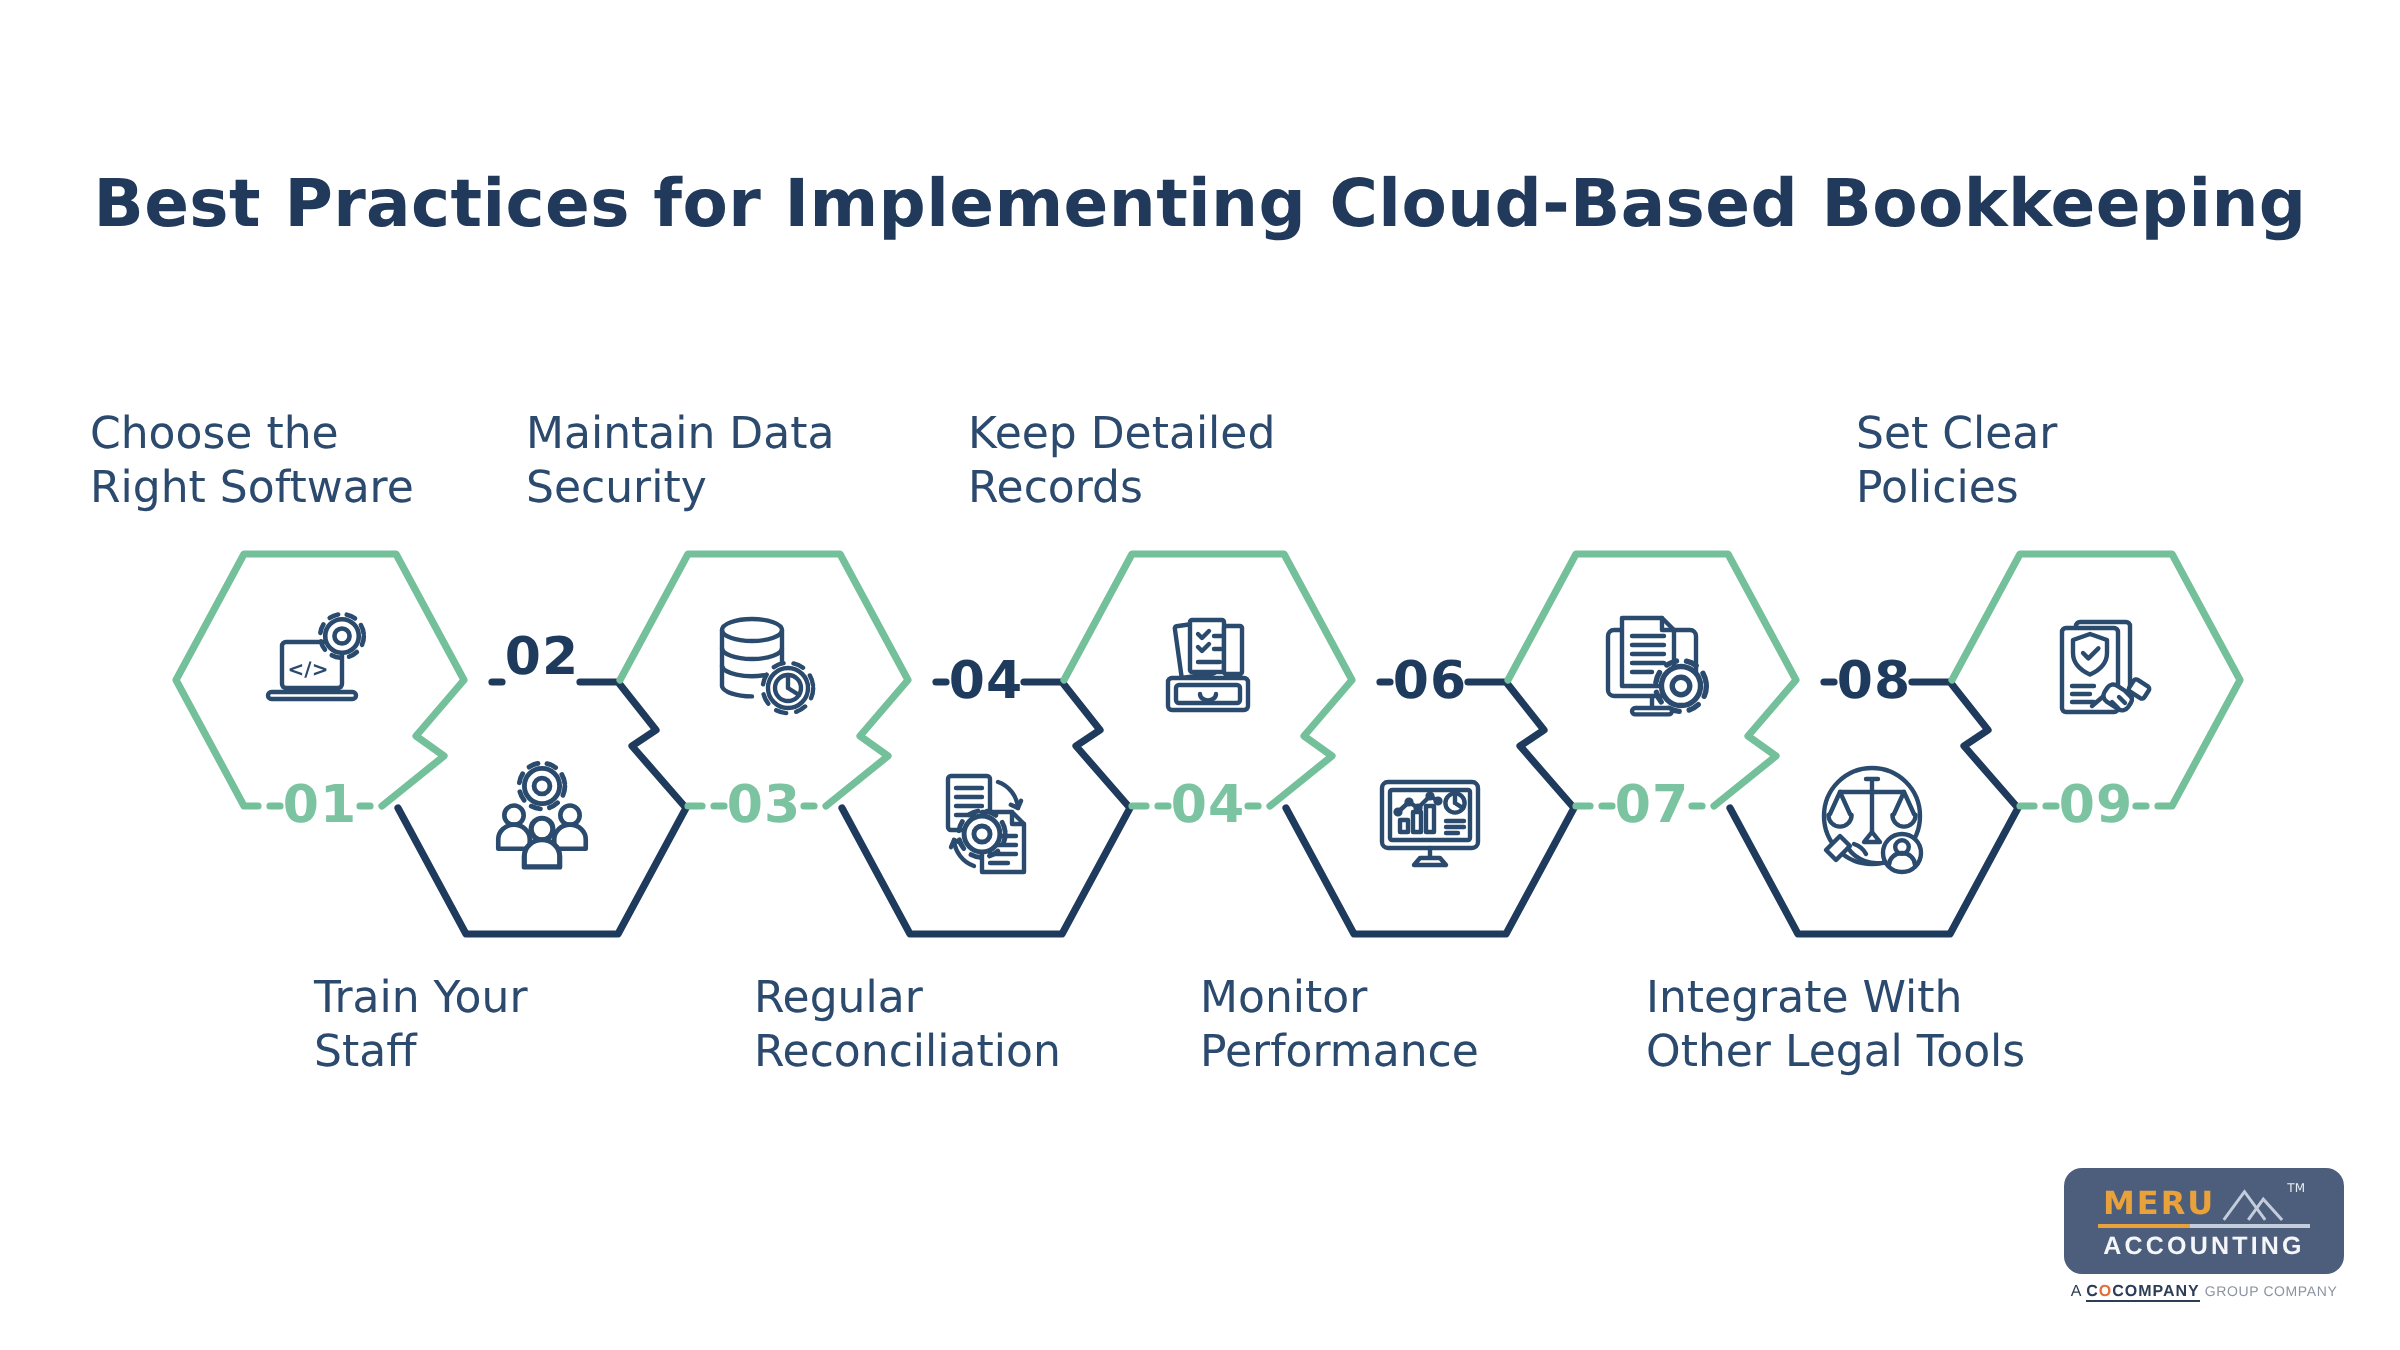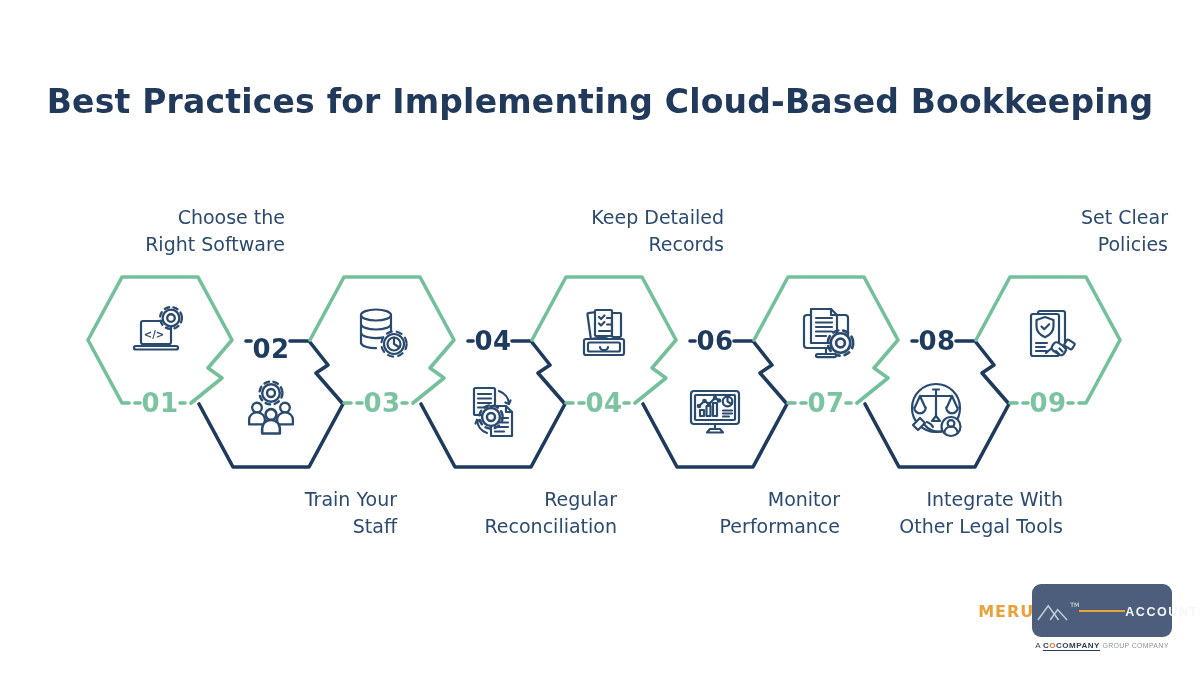--- a/index.html
+++ b/index.html
@@ -7,28 +7,28 @@
          font-family:"DejaVu Sans","Liberation Sans",sans-serif;}
   .title{position:absolute;left:0;top:82px;width:1200px;text-align:center;
          font-size:33px;font-weight:bold;color:#21395b;letter-spacing:.2px;}
   .hexsvg{position:absolute;left:0;top:0;}
   .hexes path{fill:none;stroke-width:3.6px;stroke-linecap:round;stroke-linejoin:round;}
   .gx{stroke:#74c09b;}
   .nx{stroke:#1e3a5c;}
   .icon{stroke:#2a4a6e;stroke-width:2.2px;fill:none;stroke-linecap:round;stroke-linejoin:round;}
   .icon .f{fill:#ffffff;}
   .icon text{stroke:none;fill:#2a4a6e;font-family:"DejaVu Sans","Liberation Sans",sans-serif;}
-  .lbl{position:absolute;width:240px;text-align:right;font-size:19px;line-height:27px;
+  .lbl{position:absolute;width:240px;text-align:left;font-size:22px;line-height:27px;
        color:#2b4a6e;white-space:pre-line;}
   .num{position:absolute;width:60px;height:26px;line-height:26px;text-align:center;
        font-size:26px;font-weight:bold;letter-spacing:.5px;}
   .num.green{color:#7cc4a1;}
   .num.navy{color:#1e3a5c;}
   .logo-badge{position:absolute;left:1032px;top:584px;width:140px;height:53px;background:#4c5e7b;
-       border-radius:9px;display:flex;flex-direction:row;align-items:center;justify-content:center;}
+       border-radius:9px;display:flex;flex-direction:column;align-items:center;justify-content:center;}
   .logo-row1{display:flex;align-items:flex-end;height:20px;}
   .logo-meru{color:#e9a13b;font-weight:bold;font-size:16px;letter-spacing:1px;line-height:18px;}
   .logo-tm{color:#e8ecf2;font-size:6px;align-self:flex-start;margin-left:2px;}
   .logo-lines{display:flex;width:106px;margin-top:1px;}
   .logo-line-orange{width:46px;height:2px;background:#e9a13b;}
   .logo-line-light{flex:1;height:1.5px;background:#c3cddc;margin-top:.25px;}
   .logo-acc{color:#f4f6f9;font-size:12.5px;font-weight:bold;letter-spacing:1.6px;margin-top:2px;
             font-family:"Liberation Sans",sans-serif;}
   .tagline{position:absolute;left:1022px;top:641px;width:160px;text-align:center;font-size:8px;
            color:#2c3e57;letter-spacing:.3px;font-family:"Liberation Sans",sans-serif;}
@@ -207,31 +207,33 @@
       <path d="M25.5,24.5 l2.7,2.7 l5,-5"></path>
       <path d="M20,41 h11 M20,45 h9 M20,49 h11"></path>
       <path d="M30,51 l7,-6 l5,2"></path>
       <rect x="36" y="42" width="14" height="9.5" rx="3.5" transform="rotate(33 43 46.5)" class="f"></rect>
       <path d="M40,49 l3,3 M43.5,46.5 l3,3 M47,44 l3,3"></path>
       <rect x="49" y="39" width="9" height="7" rx="1.5" transform="rotate(33 53.5 42.5)" class="f"></rect>
     </g>
   </svg>
 
   <div class="num green" style="left:130px;top:390px;">01</div>
-  <div class="num navy" style="left:241px;top:336px;">02</div>
+  <div class="num navy" style="left:241px;top:316px;">02</div>
   <div class="num green" style="left:352px;top:390px;">03</div>
   <div class="num navy" style="left:463px;top:328px;">04</div>
   <div class="num green" style="left:574px;top:390px;">04</div>
   <div class="num navy" style="left:685px;top:328px;">06</div>
   <div class="num green" style="left:796px;top:390px;">07</div>
   <div class="num navy" style="left:907px;top:328px;">08</div>
   <div class="num green" style="left:1018px;top:390px;">09</div>
 
   <div class="lbl" style="left:45px;top:204px;">Choose the
 Right Software</div>
+  <div class="lbl" style="left:263px;top:204px;">Maintain Data
+Security</div>
   <div class="lbl" style="left:484px;top:204px;">Keep Detailed
 Records</div>
   <div class="lbl" style="left:928px;top:204px;">Set Clear
 Policies</div>
 
   <div class="lbl" style="left:157px;top:486px;">Train Your
 Staff</div>
   <div class="lbl" style="left:377px;top:486px;">Regular
 Reconciliation</div>
   <div class="lbl" style="left:600px;top:486px;">Monitor

